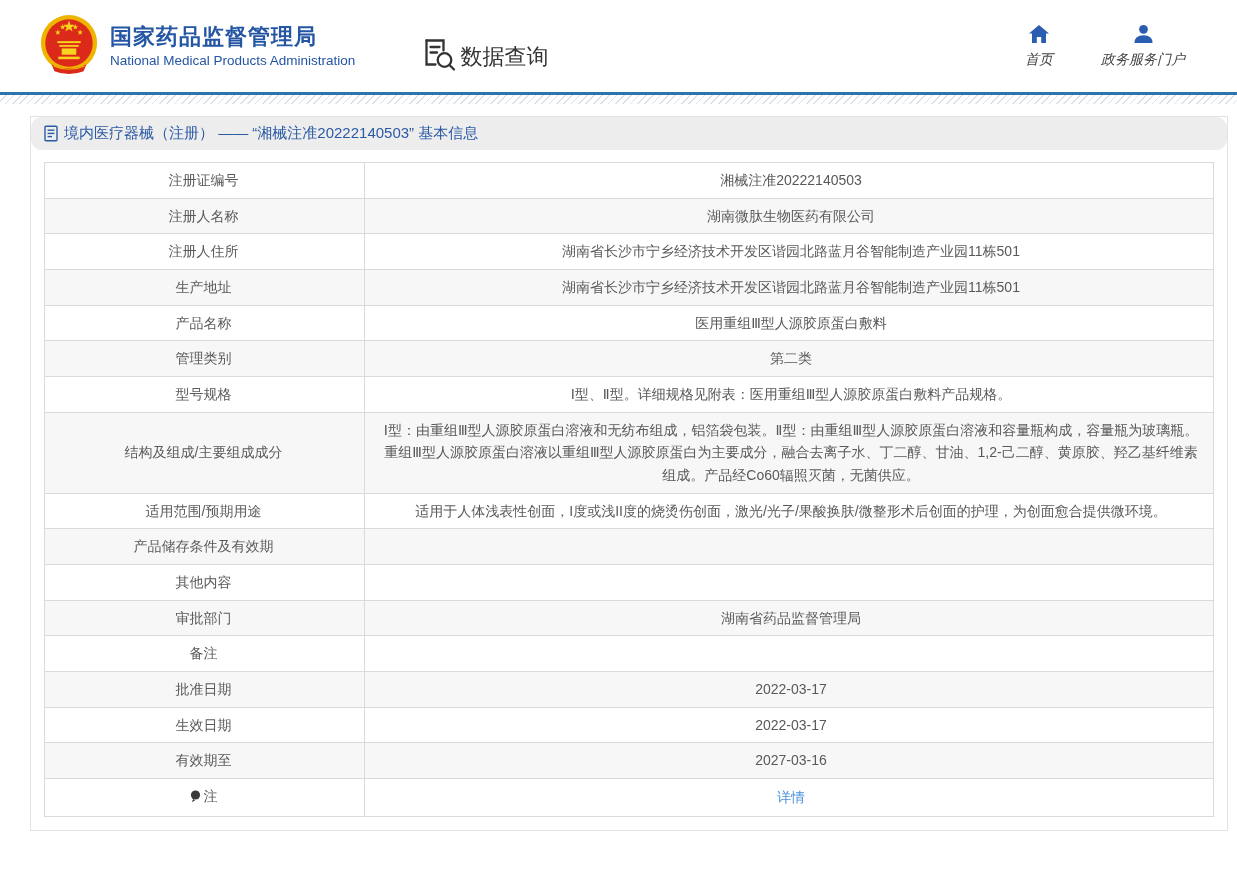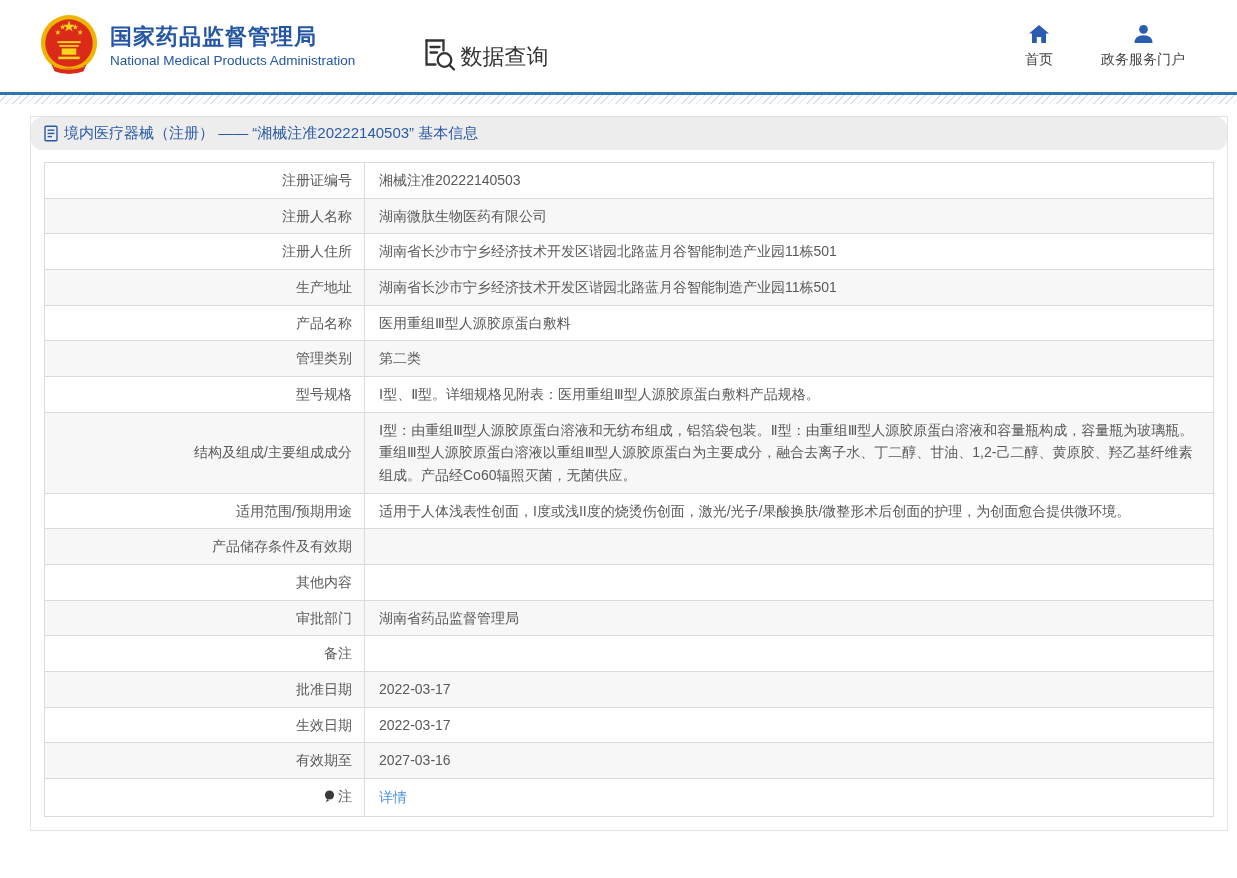--- a/index.html
+++ b/index.html
@@ -10,41 +10,41 @@
   .header { height: 92px; display: flex; align-items: center; padding-left: 38px; background: #fff; }
   .logo-group { display: flex; align-items: center; }
   .emblem { width: 62px; height: 64px; flex: 0 0 auto; }
   .logo-text { margin-left: 10px; }
   .logo-title { font-size: 22px; font-weight: bold; color: #2456a4; letter-spacing: 1px; line-height: 1.15; }
   .logo-subtitle { font-size: 13.5px; color: #2456a4; margin-top: 3px; }
   .search-section { display: flex; align-items: flex-end; margin-left: 68px; cursor: pointer; margin-top: 16px; }
   .search-section .label { font-size: 22px; color: #333; margin-left: 4px; }
   .top-nav { margin-left: auto; margin-right: 52px; display: flex; gap: 48px; }
   .nav-item { display: flex; flex-direction: column; align-items: center; cursor: pointer; }
-  .nav-item .nav-label { font-size: 14px; color: #444; margin-top: 7px; }
+  .nav-item .nav-label { font-size: 14px; color: #444; margin-top: 7px; font-style: italic; }
 
   
   .blue-line { height: 3px; background: #3173ad; }
   .hatch-band { height: 9px;
     background: repeating-linear-gradient(135deg, #ffffff 0px, #ffffff 4px, #d7e2ec 4px, #d7e2ec 5.2px); }
 
   
   .container { width: 1198px; margin: 12px 0 0 30px; border: 1px solid #e2e2e2; background: #fff; }
   .title-bar { height: 33px; background: #ededed; display: flex; align-items: center;
     padding-left: 13px; gap: 6px; border-radius: 11px; }
   .title-bar .crumb-text { font-size: 15px; color: #2b5aa5; }
 
   .table-wrap { padding: 12px 13px 13px 13px; }
   table.detail { width: 100%; border-collapse: collapse; border: 1px solid #c6c6c6;
     font-size: 14px; color: #595959; }
   table.detail th, table.detail td { border: 1px solid #dadada; line-height: 1.62;
     padding: 6px 10px; height: 23px; vertical-align: middle; }
-  table.detail th { width: 320px; font-weight: normal; text-align: right; color: #5a5a5a;
+  table.detail th { width: 320px; font-weight: normal; color: #5a5a5a;
     padding-right: 12px; background: transparent; white-space: nowrap; }
-  table.detail td { text-align: left; padding-left: 14px; color: #595959; }
+  table.detail td { text-align: center; padding-left: 14px; color: #595959; }
   table.detail tr:nth-child(even) { background: #f7f7f7; }
   .row-icon { display: inline-block; margin-right: 3px; vertical-align: -2px; }
   a.details-link { color: #4b92db; text-decoration: none; cursor: pointer; }
 </style>
 </head>
 <body>
 
 <div class="header">
   <div class="logo-group">
     <svg class="emblem" viewBox="0 0 64 66">

